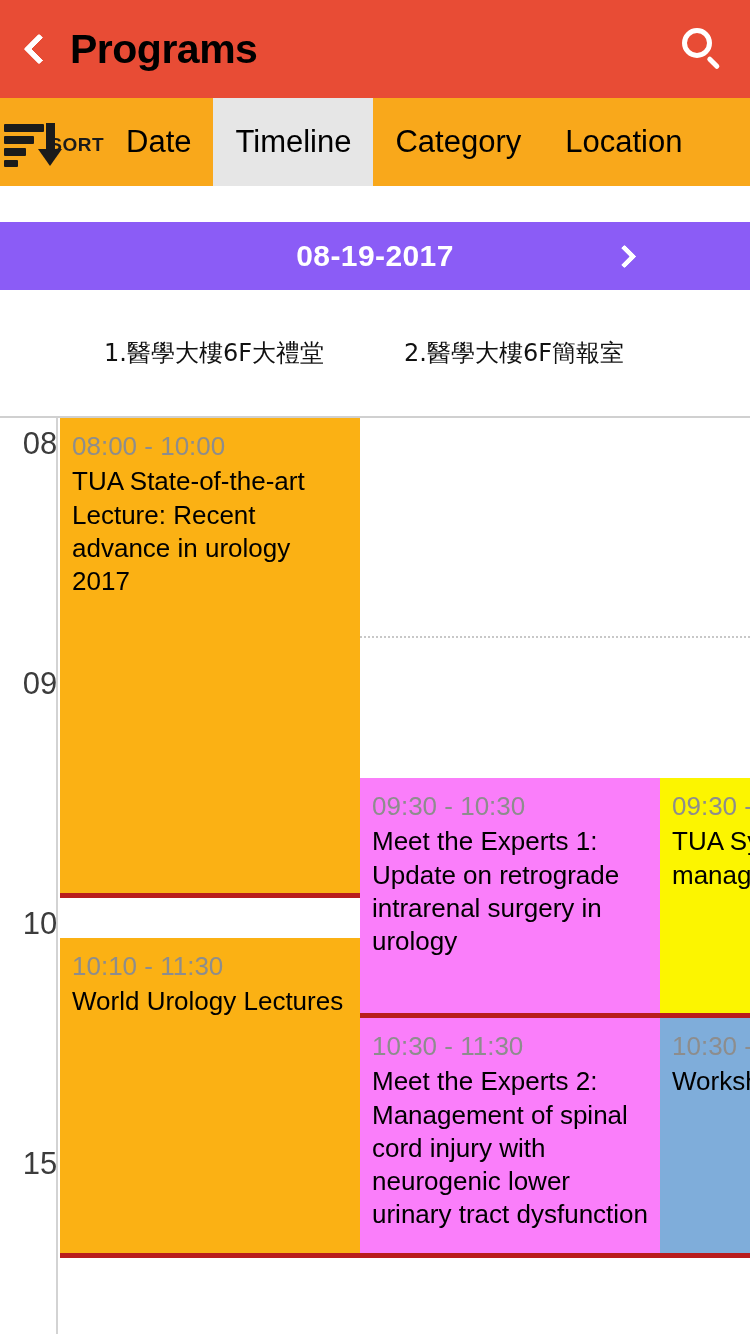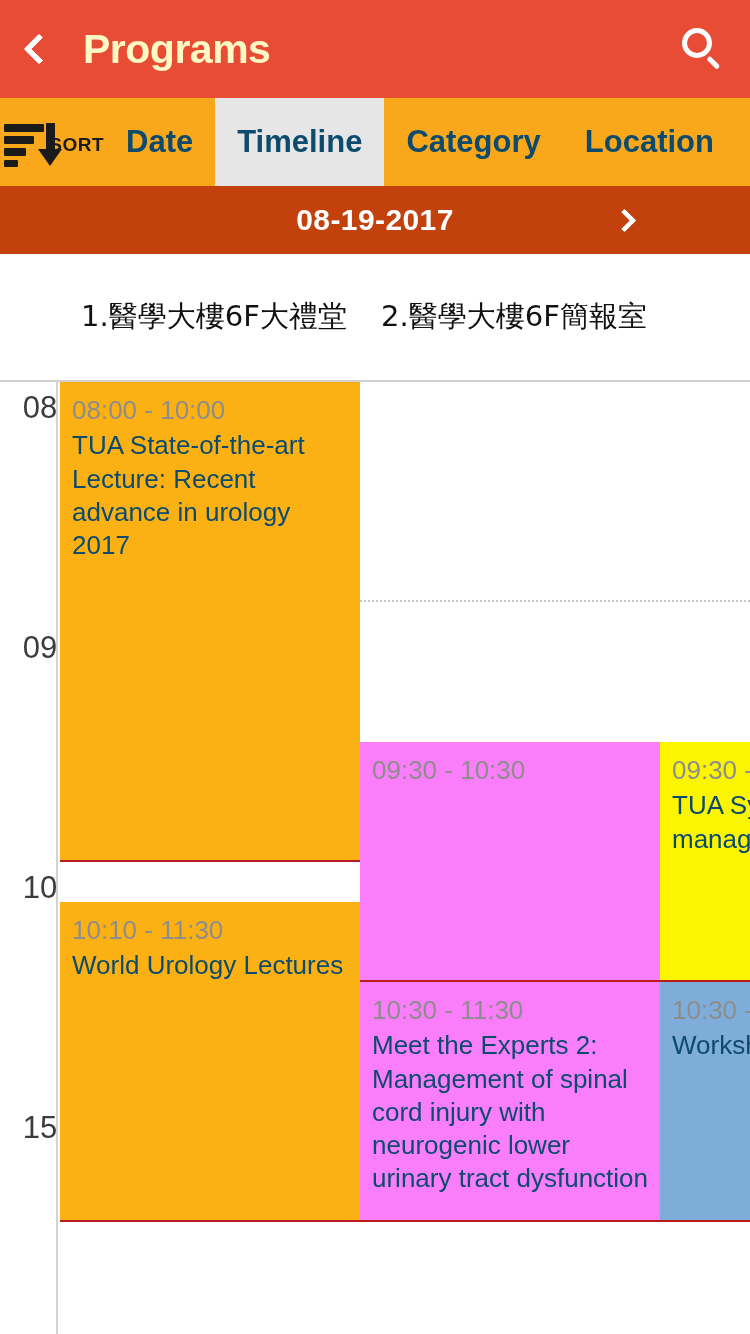--- a/index.html
+++ b/index.html
@@ -19,22 +19,22 @@
   .back-btn {
     width: 64px; height: 98px; display: flex; align-items: center; justify-content: center;
     padding-left: 14px;
   }
   .chev-left {
     width: 22px; height: 22px;
     border-left: 6px solid #ffffff; border-bottom: 6px solid #ffffff;
     transform: rotate(45deg); border-radius: 2px;
   }
   .nav-title {
-    color: #fef9c3; font-size: 41px; font-weight: bold; letter-spacing: -0.5px;
-    margin-left: 19px; line-height: 1;
+    color: #000000; font-size: 41px; font-weight: bold; letter-spacing: -0.5px;
+    margin-left: 6px; line-height: 1;
   }
   .search-btn {
     position: absolute; right: 0; top: 0; width: 96px; height: 98px;
     display: flex; align-items: center; justify-content: center;
   }
   .search-glyph { position: relative; width: 44px; height: 44px; }
   .search-glyph .ring {
     position: absolute; left: 2px; top: 1px; width: 30px; height: 30px;
     border: 5px solid #ffffff; border-radius: 50%;
   }
@@ -64,49 +64,49 @@
   }
   .sort-icon .arrow-head {
     position: absolute; left: 38px; top: 27px;
     width: 0; height: 0; border-left: 12px solid transparent;
     border-right: 12px solid transparent; border-top: 17px solid #1b1b1b;
   }
   .sort-label { font-size: 19px; font-weight: bold; color: #1b1b1b; margin-top: 1px; letter-spacing: 0.5px; }
 
   .tab {
     display: flex; align-items: center; justify-content: center;
-    font-size: 31px; font-weight: bold; color: #0c4a6e; padding: 0 22px;
+    font-size: 31px; font-weight: normal; color: #000000; padding: 0 22px;
     white-space: nowrap;
   }
   .tab.active { background: #e6e6e6; }
 
   
   .datebar {
-    height: 68px; background: #c2410c; position: relative;
-    display: flex; align-items: center; justify-content: center; flex: 0 0 68px;
+    height: 68px; background: #8b5cf6; position: relative;
+    display: flex; align-items: center; justify-content: center; flex: 0 0 68px; margin-top: 36px;
   }
   .date-text { color: #ffffff; font-size: 30px; font-weight: bold; letter-spacing: 0.4px; }
   .date-next {
     position: absolute; right: 96px; top: 0; height: 68px; width: 60px;
     display: flex; align-items: center; justify-content: center;
   }
   .chev-right {
     width: 17px; height: 17px;
     border-right: 5px solid #ffffff; border-top: 5px solid #ffffff;
     transform: rotate(45deg); border-radius: 2px;
   }
 
   
   .loc-row {
     height: 126px; background: #ffffff; display: flex; align-items: center;
     overflow: hidden; flex: 0 0 126px; white-space: nowrap;
   }
   .loc-spacer { width: 64px; flex: 0 0 64px; }
   .loc-cell {
-    flex: 0 0 300px; text-align: center; font-size: 29px; color: #111111;
+    flex: 0 0 300px; text-align: center; font-size: 24px; color: #111111;
     font-family: "DejaVu Sans", "Liberation Sans", sans-serif;
   }
 
   
   .timeline {
     position: relative; flex: 1 1 auto; background: #ffffff;
     border-top: 2px solid #d0d0d0; overflow: hidden;
   }
   .hours-col {
     position: absolute; left: 0; top: 0; width: 58px; height: 100%;
@@ -117,27 +117,27 @@
     font-size: 31px; color: #3c3c3c;
   }
   .gridlines { position: absolute; left: 58px; right: 0; top: 0; height: 100%; }
   .gridline {
     position: absolute; left: 10px; right: 0; height: 0;
     border-top: 2px dotted #c8c8c8;
   }
   .events { position: absolute; left: 58px; top: 0; right: 0; height: 100%; }
   .event {
     position: absolute; padding: 12px 12px 10px 12px; overflow: hidden;
-    border-bottom: 2px solid #b91c1c;
+    border-bottom: 5px solid #b91c1c;
   }
   .ev-time {
     font-size: 26px; color: #8d8d8d; line-height: 1.28; margin-bottom: 2px;
     white-space: nowrap;
   }
-  .ev-title { font-size: 26px; color: #0c4a6e; line-height: 1.28; }
+  .ev-title { font-size: 26px; color: #000000; line-height: 1.28; }
 </style>
 </head>
 <body>
 
 <div class="app">
 
   <div class="navbar">
     <div class="back-btn">
       <div class="chev-left"></div>
     </div>
@@ -192,20 +192,21 @@
         <div class="event" style="background: rgb(251, 177, 20); left: 2px; width: 300px; top: 0px; height: 480px;">
           <div class="ev-time">08:00 - 10:00</div>
           <div class="ev-title">TUA State-of-the-art Lecture: Recent advance in urology 2017</div>
         </div>
         <div class="event" style="background: rgb(251, 177, 20); left: 2px; width: 300px; top: 520px; height: 320px;">
           <div class="ev-time">10:10 - 11:30</div>
           <div class="ev-title">World Urology Lectures</div>
         </div>
         <div class="event" style="background: rgb(250, 126, 250); left: 302px; width: 300px; top: 360px; height: 240px;">
           <div class="ev-time">09:30 - 10:30</div>
+          <div class="ev-title">Meet the Experts 1: Update on retrograde intrarenal surgery in urology</div>
         </div>
         <div class="event" style="background: rgb(250, 126, 250); left: 302px; width: 300px; top: 600px; height: 240px;">
           <div class="ev-time">10:30 - 11:30</div>
           <div class="ev-title">Meet the Experts 2: Management of spinal cord injury with neurogenic lower urinary tract dysfunction</div>
         </div>
         <div class="event" style="background: rgb(252, 245, 0); left: 602px; width: 300px; top: 360px; height: 240px;">
           <div class="ev-time">09:30 -</div>
           <div class="ev-title">TUA Sy Recent manage SUI and</div>
         </div>
         <div class="event" style="background: rgb(127, 173, 218); left: 602px; width: 300px; top: 600px; height: 240px;">

